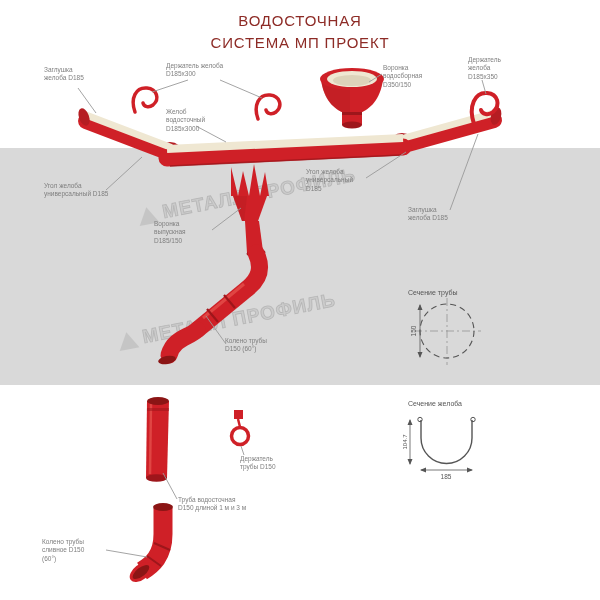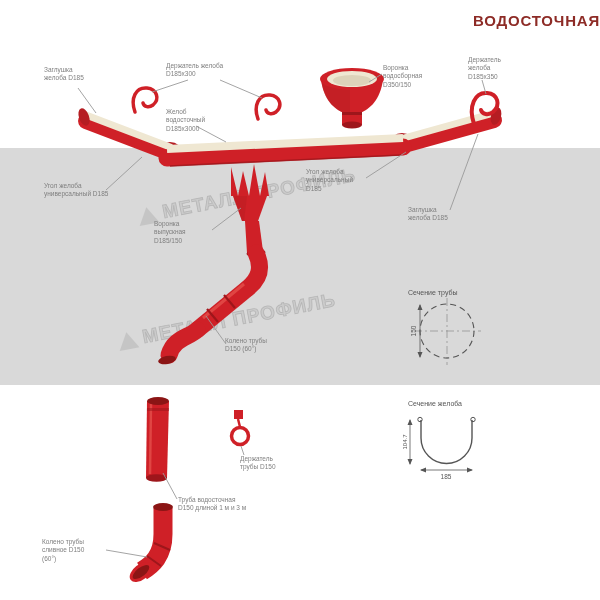--- a/index.html
+++ b/index.html
@@ -3,22 +3,22 @@
 <meta charset="utf-8">
 <style>
   html,body{margin:0;padding:0;}
   .page{
     position:relative;width:600px;height:600px;background:#ffffff;overflow:hidden;
     font-family:"Liberation Sans",sans-serif;
   }
   .band{position:absolute;left:0;top:148px;width:600px;height:237px;background:#d9d9d9;z-index:0;}
   .art{position:absolute;left:0;top:0;z-index:2;}
   .title{
-    position:absolute;top:10px;left:0;width:100%;text-align:right;z-index:3;
-    font-size:15px;font-weight:bold;color:#8d2b26;letter-spacing:.8px;line-height:1.45;
+    position:absolute;top:10px;left:0;width:100%;text-align:center;z-index:3;
+    font-size:15px;font-weight:normal;color:#8d2b26;letter-spacing:.8px;line-height:1.45;
   }
   .lbl{
     position:absolute;z-index:4;font-size:6.5px;line-height:1.3;color:#7f7f7f;
   }
   .sec-title{
     position:absolute;z-index:4;font-size:7px;color:#555555;
   }
   .wm{
     position:absolute;display:flex;align-items:center;gap:5px;
     transform:rotate(-11deg);z-index:1;white-space:nowrap;
@@ -162,20 +162,21 @@
       <text x="446" y="479" font-size="6.5" fill="#555555" text-anchor="middle">185</text>
       <line x1="410" y1="420" x2="410" y2="464" stroke="#555555" stroke-width="0.8"></line>
       <polygon points="410,419 407.5,425 412.5,425" fill="#555555"></polygon>
       <polygon points="410,465 407.5,459 412.5,459" fill="#555555"></polygon>
       <text x="405" y="444" font-size="6" fill="#555555" text-anchor="middle" transform="rotate(-90 405 442)">104.7</text>
     </g>
   </svg>
 
   <div class="title">
     <div>ВОДОСТОЧНАЯ</div>
+    <div>СИСТЕМА МП ПРОЕКТ</div>
   </div>
 
   <div class="lbl" style="left:44px;top:66px;width:52px">Заглушка желоба D185</div>
   <div class="lbl" style="left:166px;top:62px;width:70px">Держатель желоба D185х300</div>
   <div class="lbl" style="left:383px;top:64px;width:52px">Воронка водосборная D350/150</div>
   <div class="lbl" style="left:468px;top:56px;width:46px">Держатель желоба D185х350</div>
   <div class="lbl" style="left:166px;top:108px;width:50px">Желоб водосточный D185х3000</div>
   <div class="lbl" style="left:44px;top:182px;width:80px">Угол желоба универсальный D185</div>
   <div class="lbl" style="left:306px;top:168px;width:58px">Угол желоба универсальный D185</div>
   <div class="lbl" style="left:408px;top:206px;width:52px">Заглушка желоба D185</div>

